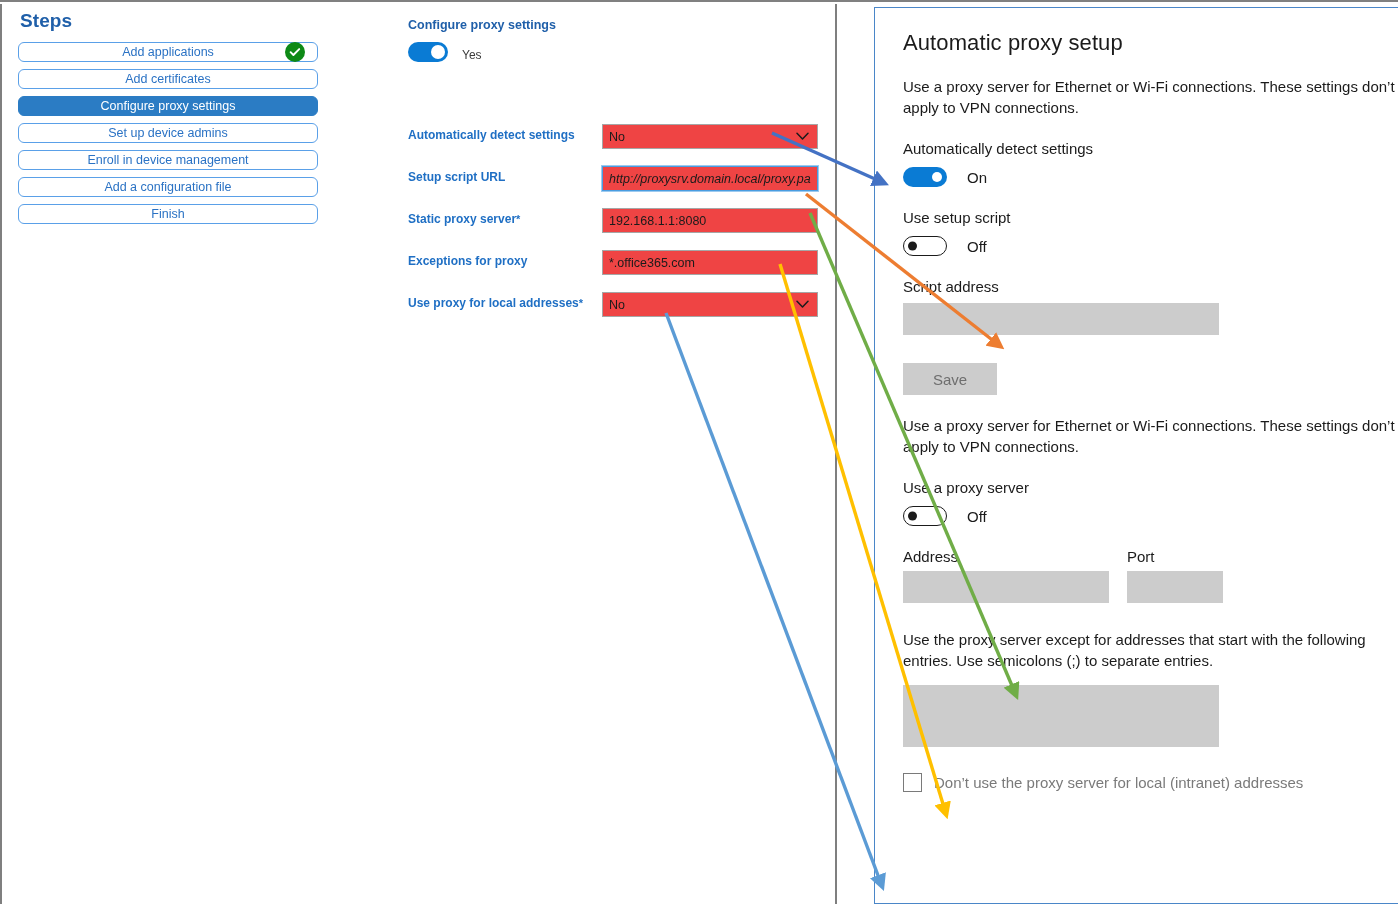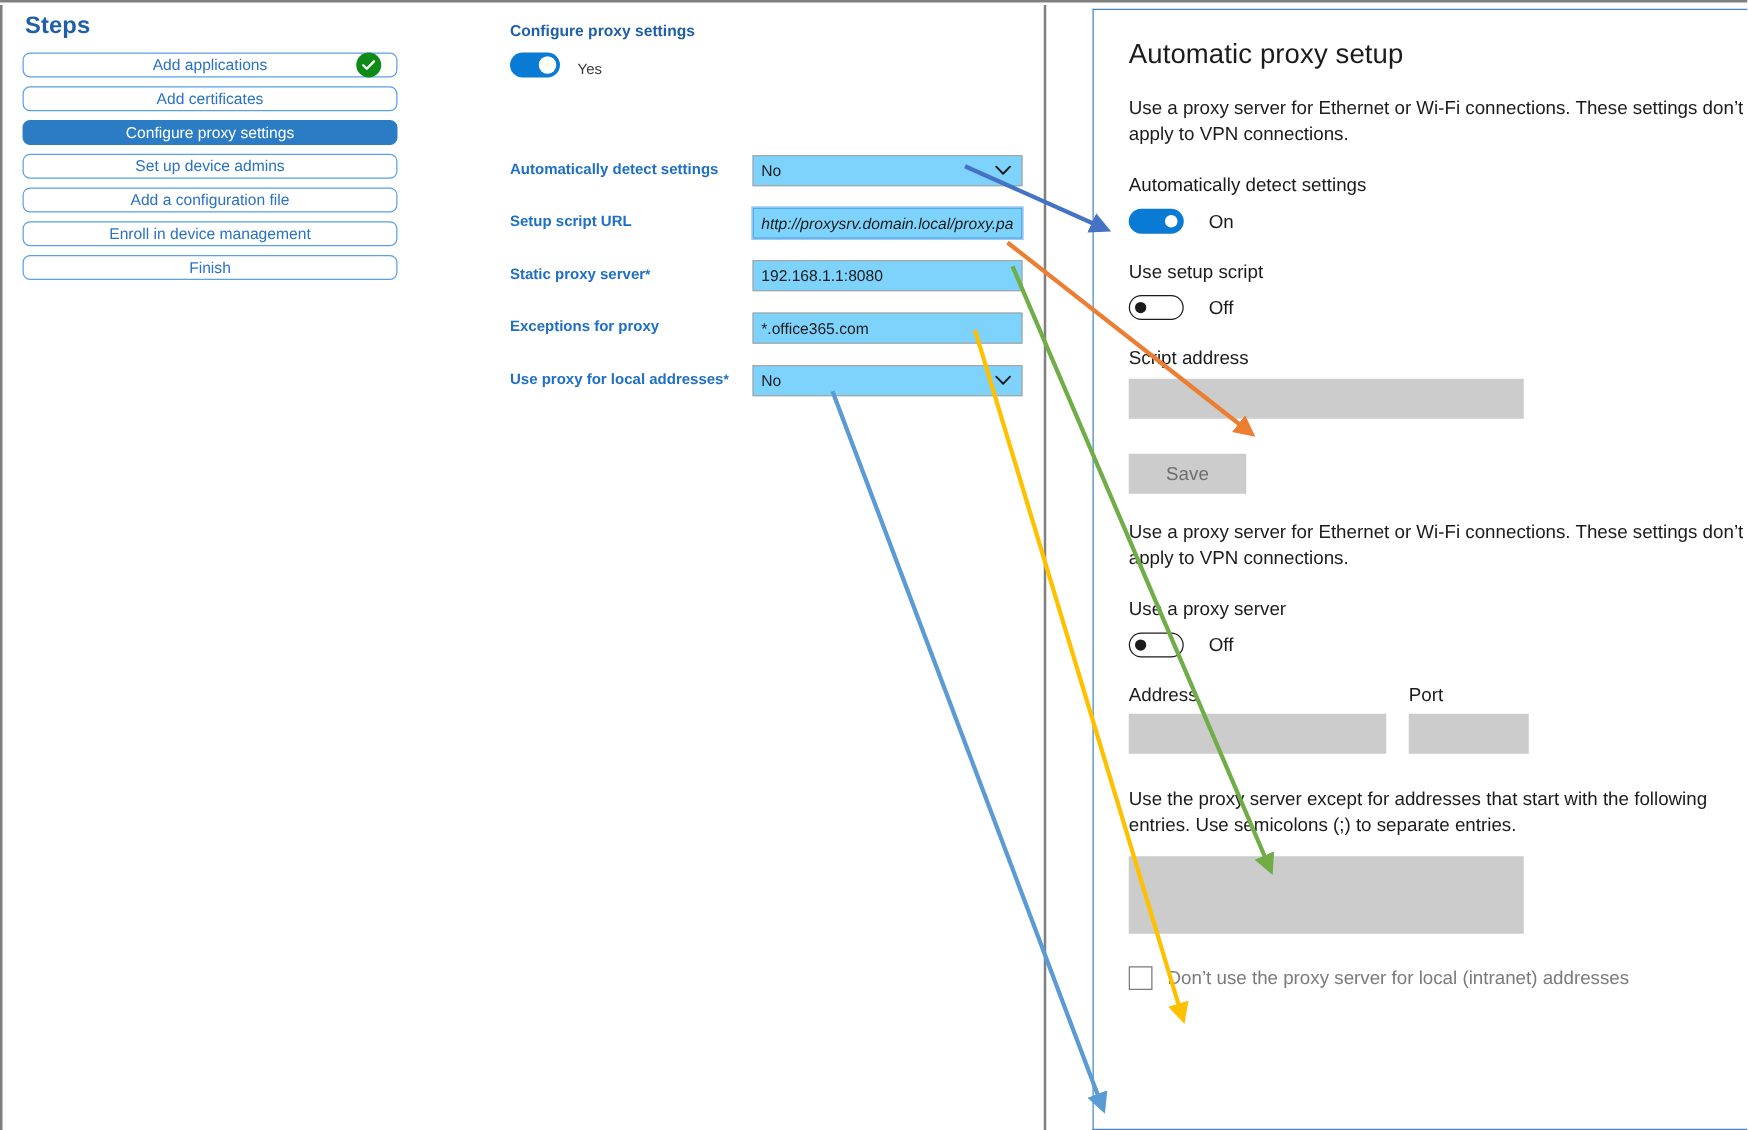--- a/index.html
+++ b/index.html
@@ -144,21 +144,21 @@
     font-size: 11px;
   }
   .field-ctl {
     position: absolute;
     left: 194px;
     top: 0;
     width: 216px;
     height: 25px;
     box-sizing: border-box;
     border: 1px solid #a6a6a6;
-    background: #7dd3fc;
+    background: #ef4444;
     font-size: 12.5px;
     color: #1b1b1b;
     display: flex;
     align-items: center;
     padding: 0 6px;
     cursor: text;
   }
   .field-ctl.select {
     padding-right: 22px;
     justify-content: flex-start;
@@ -342,25 +342,25 @@
 
     <div class="step-btn active">
       <span>Configure proxy settings</span>
     </div>
 
     <div class="step-btn">
       <span>Set up device admins</span>
     </div>
 
     <div class="step-btn">
+      <span>Enroll in device management</span>
+    </div>
+
+    <div class="step-btn">
       <span>Add a configuration file</span>
-    </div>
-
-    <div class="step-btn">
-      <span>Enroll in device management</span>
     </div>
 
     <div class="step-btn">
       <span>Finish</span>
     </div>
   </div>
 
   <div id="form-panel">
     <div class="form-heading">Configure proxy settings</div>
 

